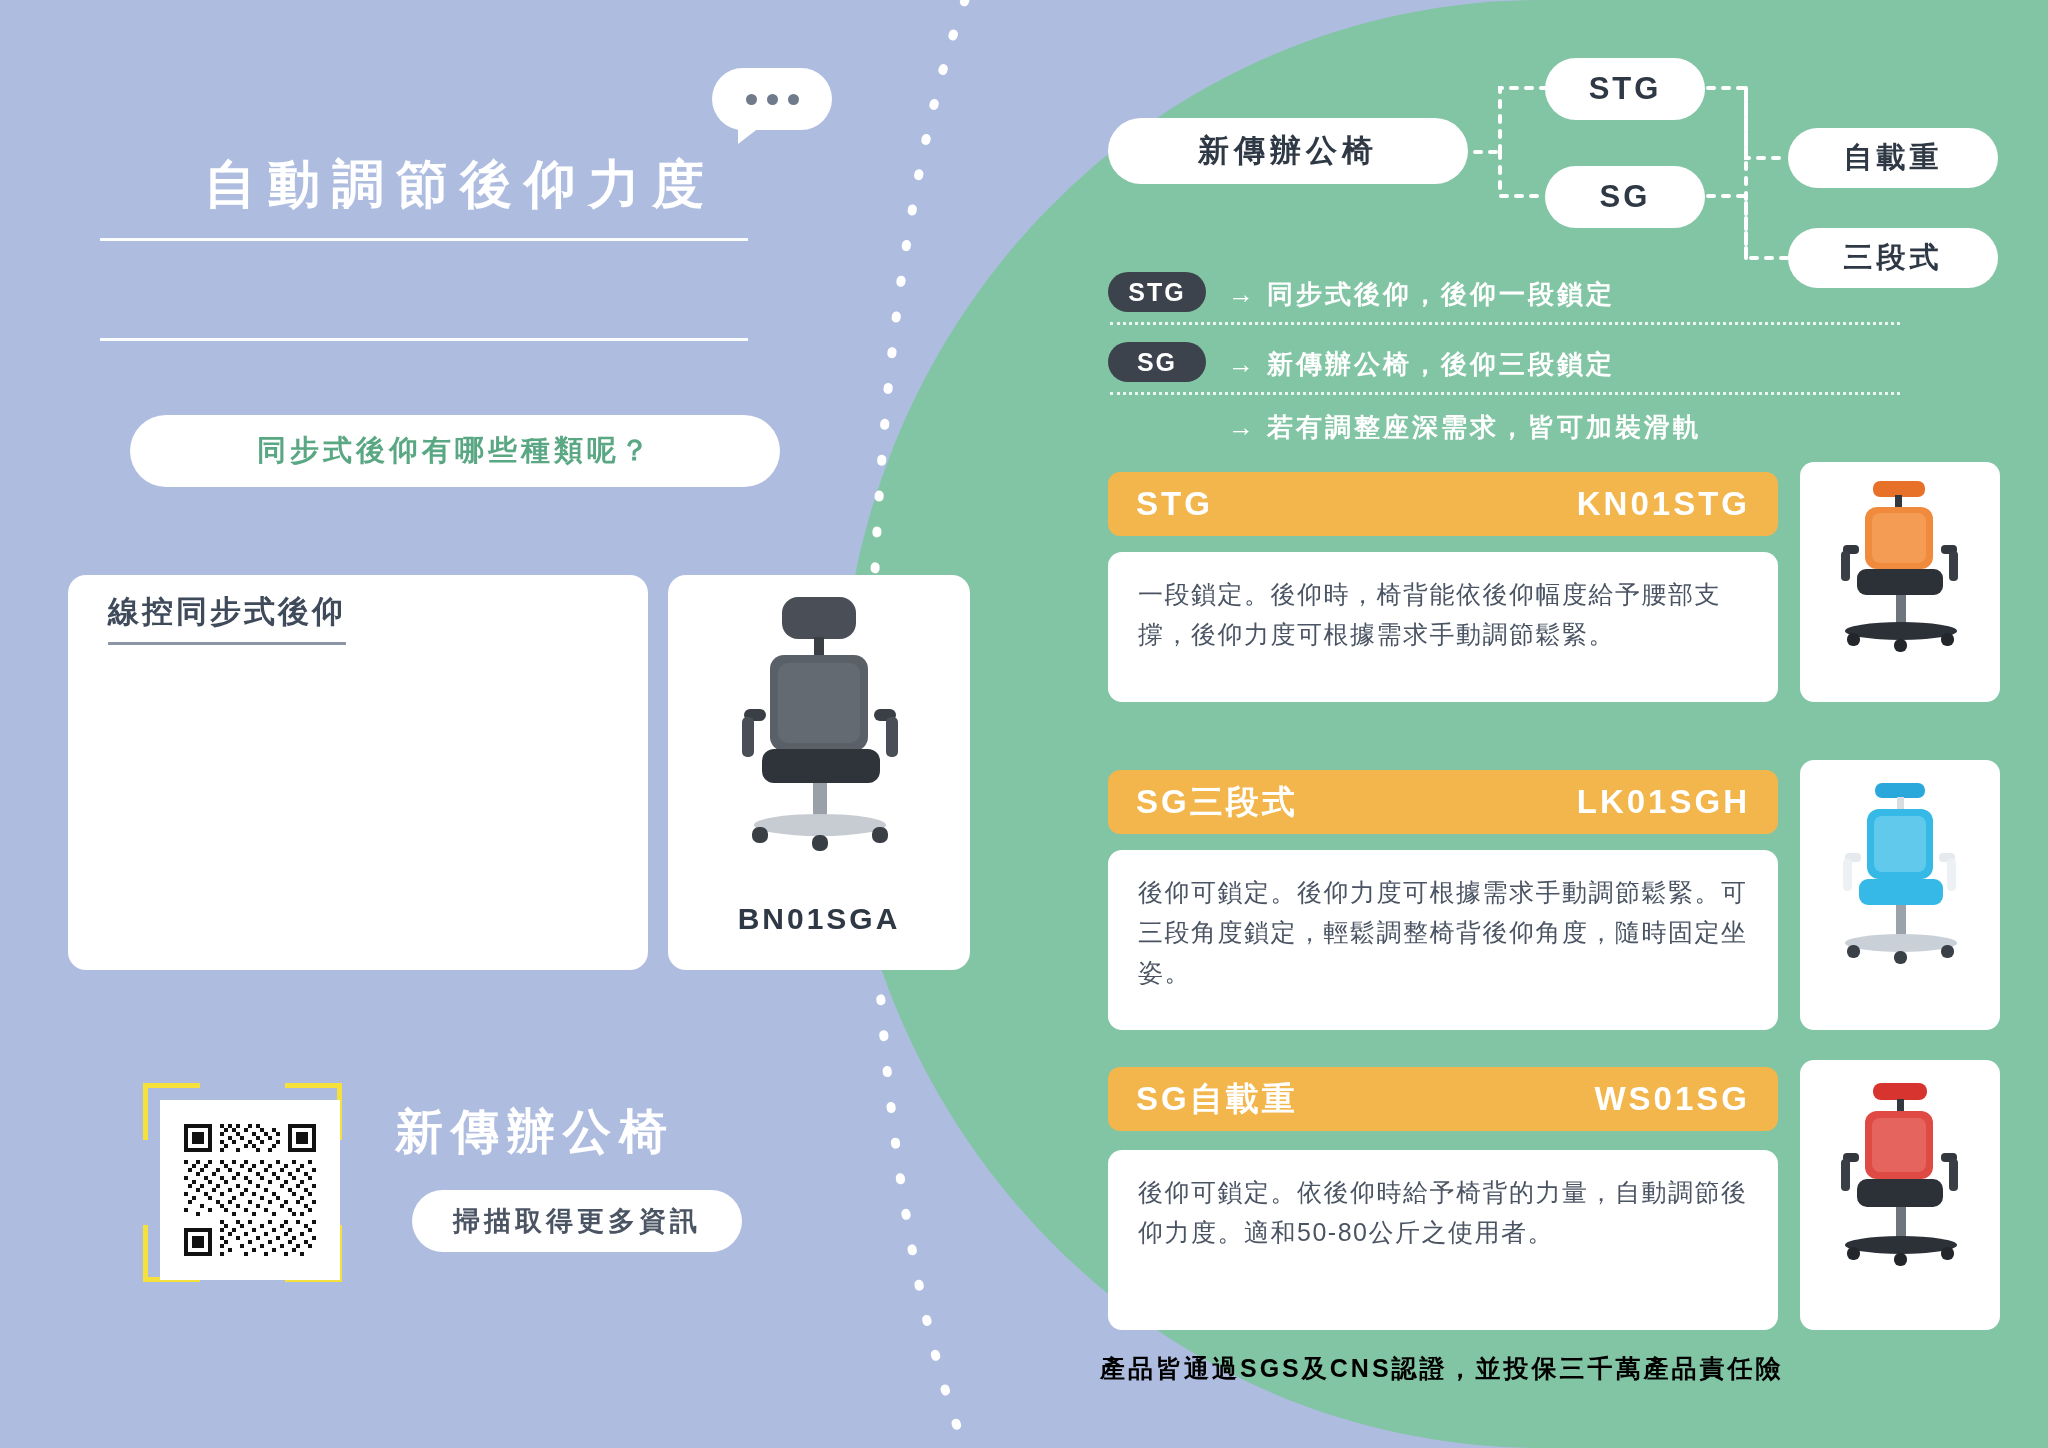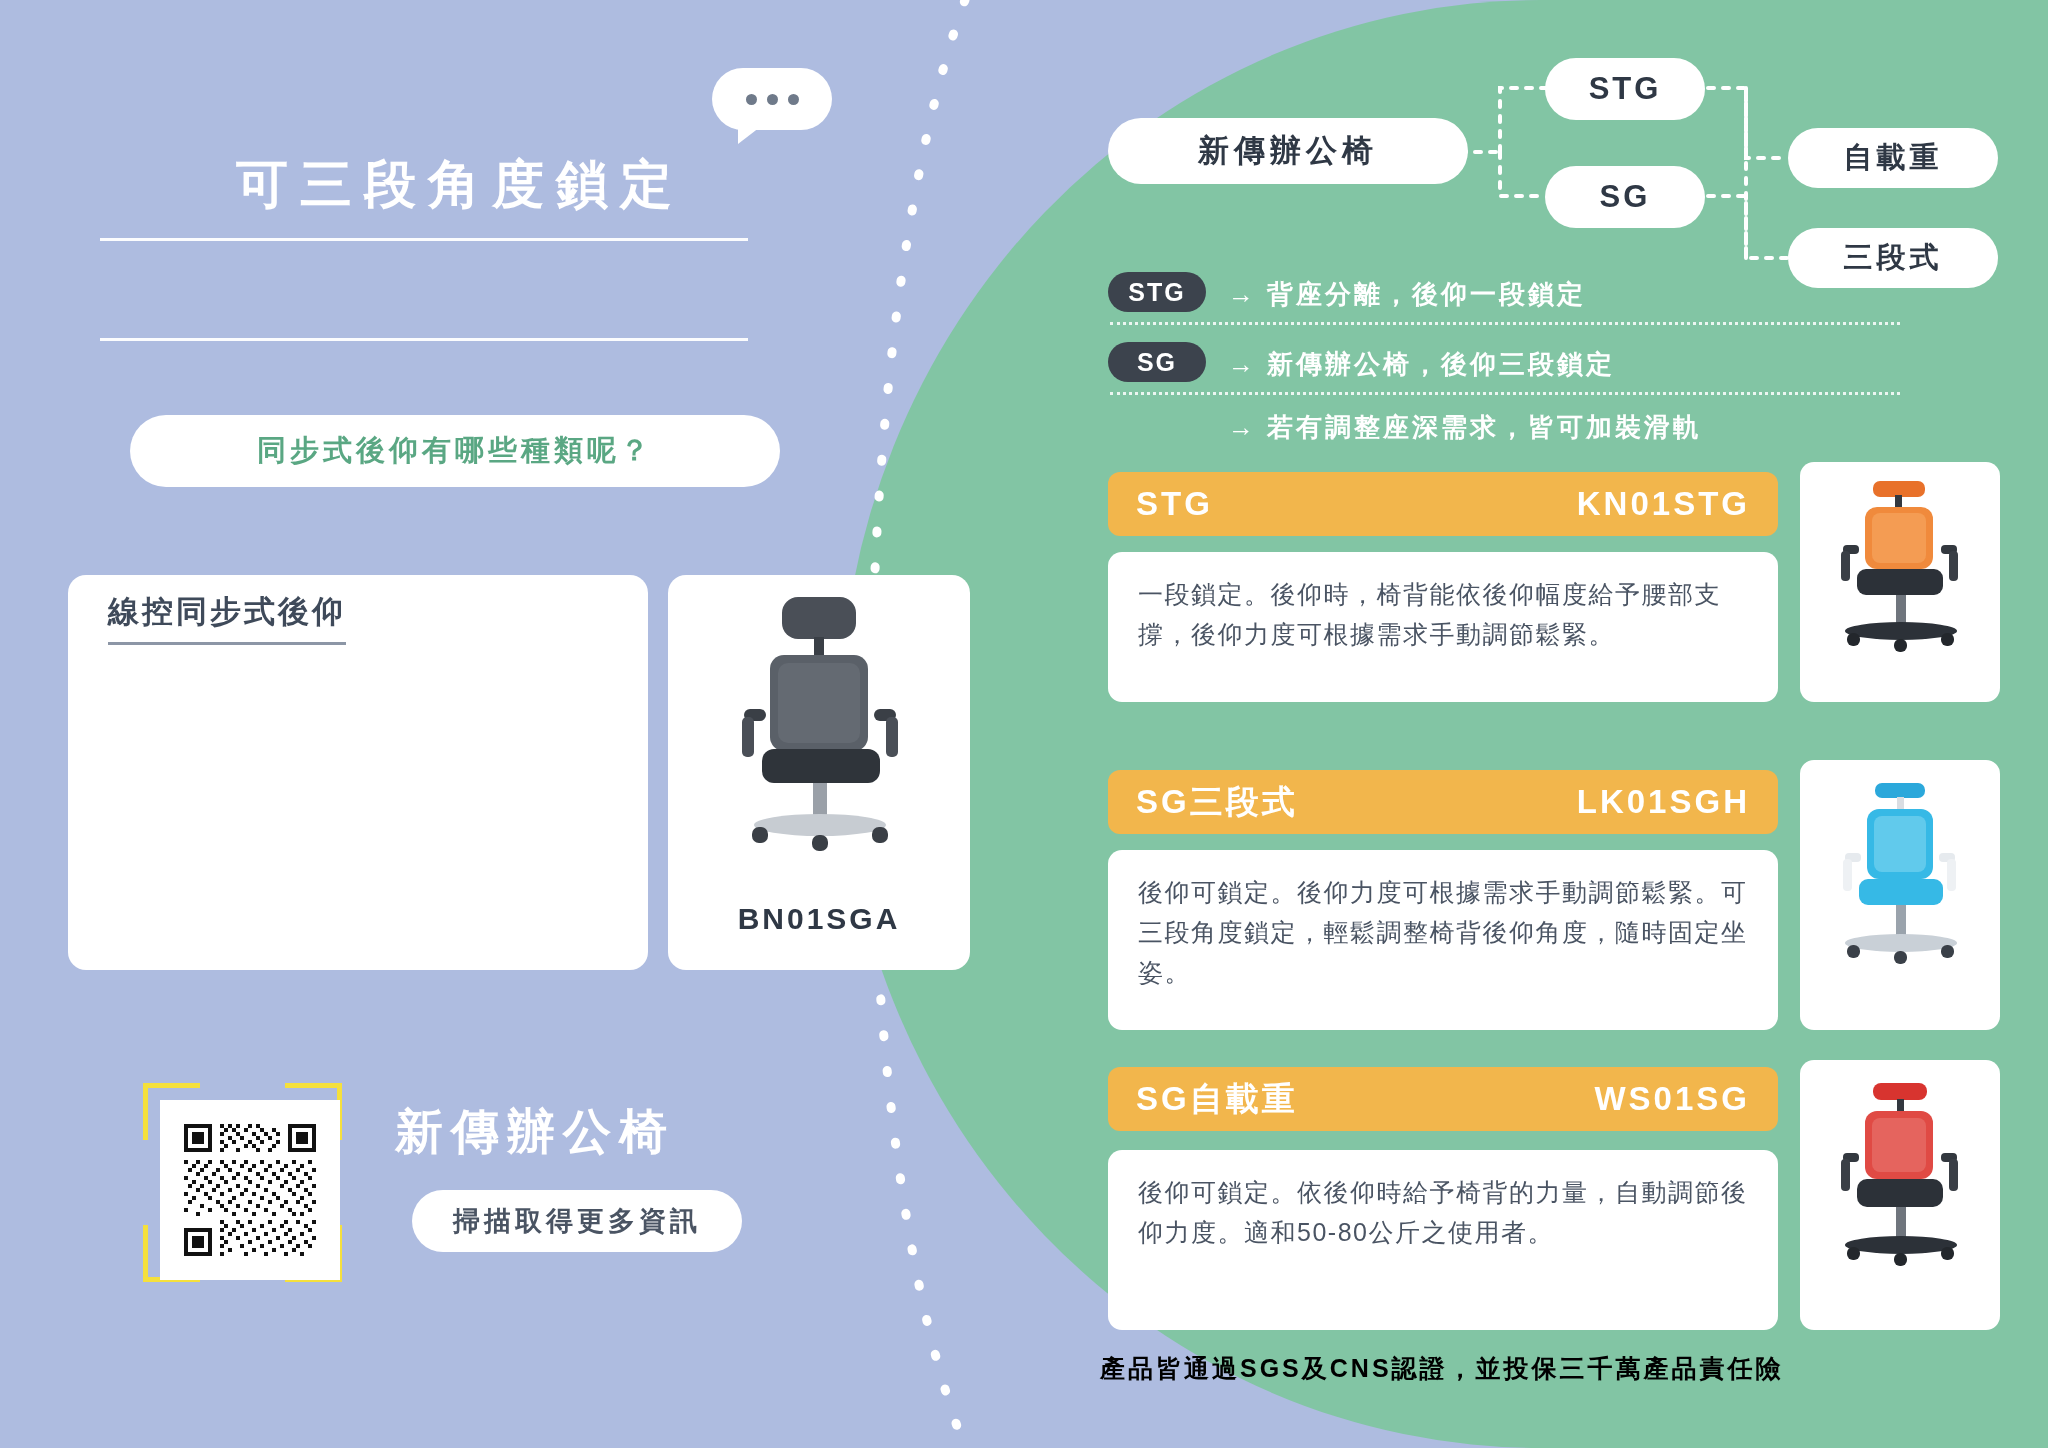--- a/index.html
+++ b/index.html
@@ -157,21 +157,21 @@
   <svg class="dots-arc" viewBox="0 0 160 1448">
     <path id="arcpath" d="M150,0 C30,330 20,1110 150,1448" fill="none" stroke="#ffffff" stroke-width="9" stroke-linecap="round" stroke-dasharray="2 34"></path>
   </svg>
 
   <div class="speech">
     <i></i>
       <i></i>
       <i></i>
   </div>
 
-  <div class="title-main">可三段角度鎖定</div>
+  <div class="title-main">自動調節後仰力度</div>
   <div class="rule r1"></div>
   <div class="rule r2"></div>
 
   <div class="question-pill">同步式後仰有哪些種類呢？</div>
 
   <div class="card-text">
     <h3>線控同步式後仰</h3>
   </div>
 
   <div class="card-photo">
@@ -418,21 +418,21 @@
   </svg>
 
   <div class="node node-sync">新傳辦公椅</div>
   <div class="node node-stg">STG</div>
   <div class="node node-sg">SG</div>
   <div class="node node-self">自載重</div>
   <div class="node node-three">三段式</div>
 
   <div class="tag tag-stg">STG</div>
   <div class="legend-line ll1">
-    <span class="arrow">→</span><span>背座分離，後仰一段鎖定</span>
+    <span class="arrow">→</span><span>同步式後仰，後仰一段鎖定</span>
   </div>
   <div class="dotline dl1"></div>
 
   <div class="tag tag-sg">SG</div>
   <div class="legend-line ll2">
     <span class="arrow">→</span><span>新傳辦公椅，後仰三段鎖定</span>
   </div>
   <div class="dotline dl2"></div>
 
   <div class="legend-line ll3">

